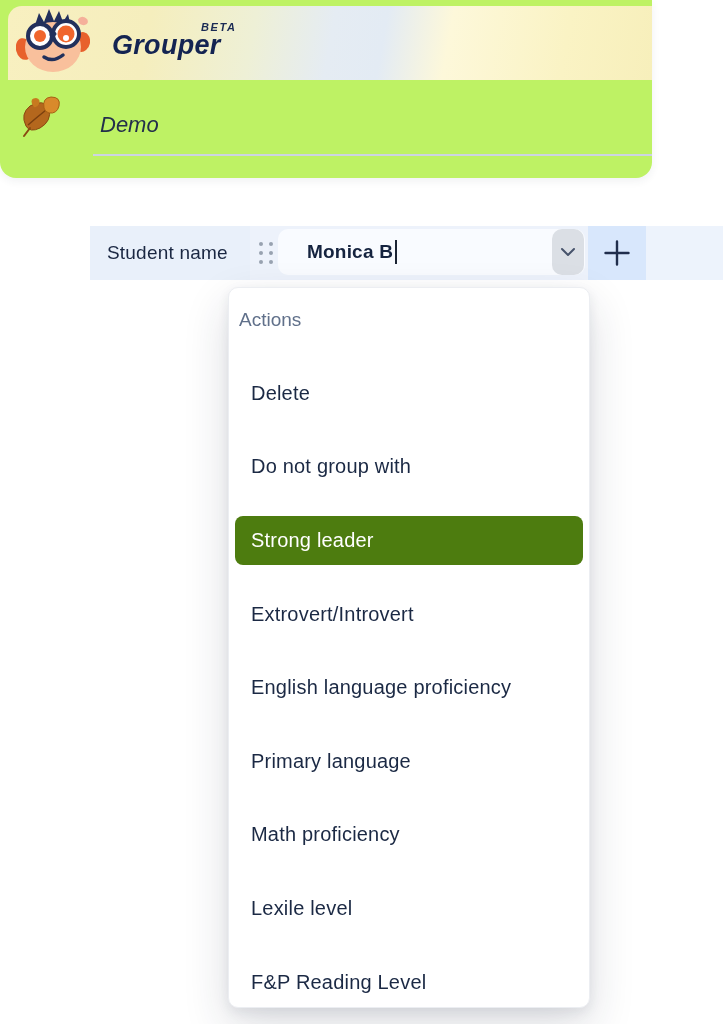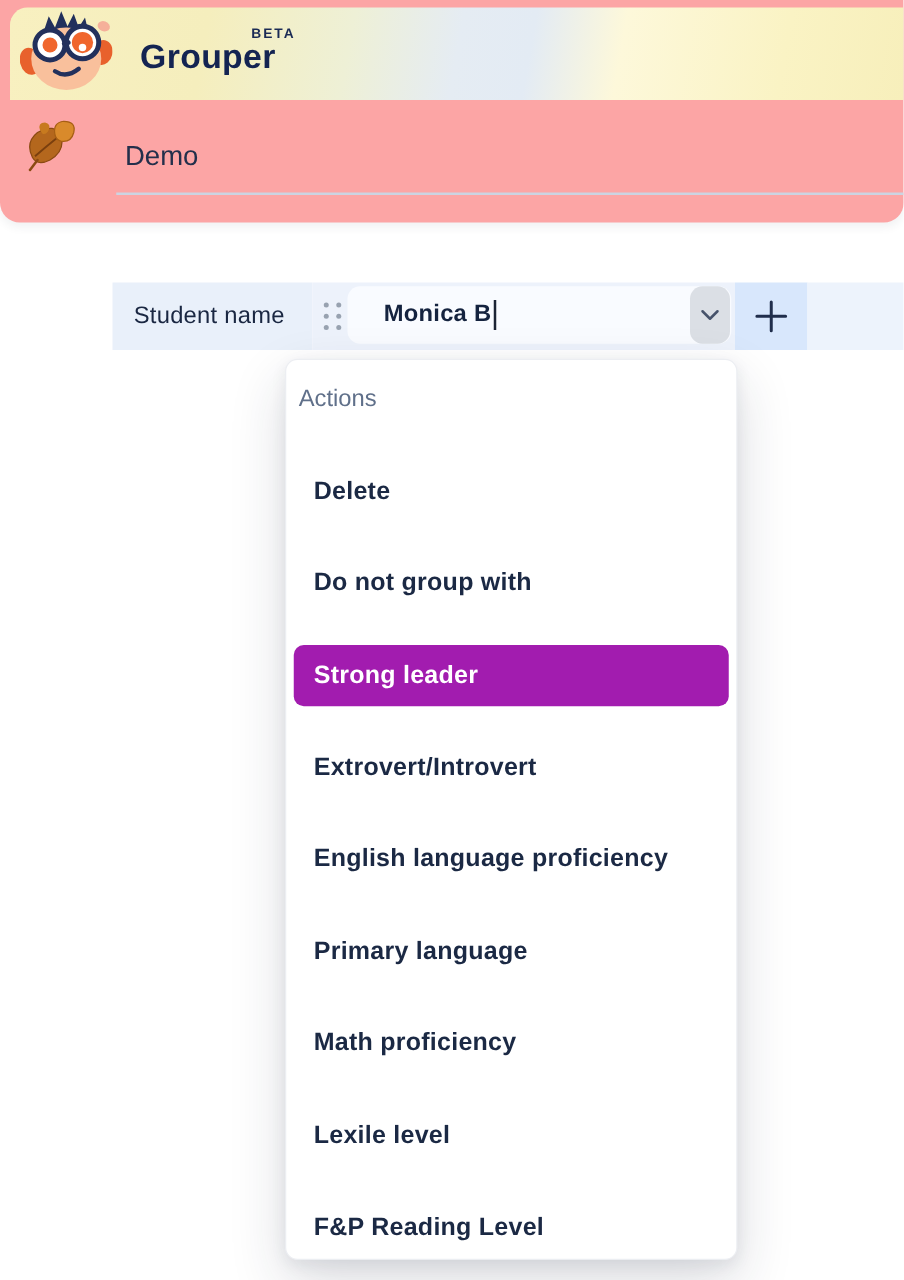--- a/index.html
+++ b/index.html
@@ -3,23 +3,24 @@
 <meta charset="utf-8">
 <style>
   html,body{margin:0;padding:0;background:#ffffff;}
   .stage{
     position:relative;width:723px;height:1024px;overflow:hidden;
     font-family:"Liberation Sans","DejaVu Sans",sans-serif;
     background:#ffffff;color:#1b2944;
   }
   
   .top-card{
-    position:absolute;left:0;top:0;width:723px;height:178px;background:#fca5a5;
+    position:absolute;left:0;top:0;width:652px;height:178px;background:#bef264;
     border-radius:0 0 16px 16px;
     box-shadow:0 3px 8px rgba(40,50,70,0.07);
+    font-style:italic;
   }
   .banner{
     position:absolute;left:8px;top:6px;right:0;height:74px;
     border-top-left-radius:14px;
     background:linear-gradient(100deg,
       #f8f0c0 0%, #f5eebd 22%, #eef0d6 38%,
       #e5ecf3 50%, #e3ebf4 58%,
       #fdf8da 68%, #faf3c4 86%, #f7efbb 100%);
   }
   .mascot{position:absolute;left:16px;top:8px;width:74px;height:66px;}
@@ -73,25 +74,25 @@
   
   .menu{
     position:absolute;left:228px;top:287px;width:362px;height:721px;background:#ffffff;
     border:1px solid #eceef2;border-radius:10px;box-sizing:border-box;
     box-shadow:0 18px 45px rgba(30,40,60,0.16),0 4px 12px rgba(30,40,60,0.08);
     display:flex;flex-direction:column;padding-top:7px;gap:24px;
   }
   .menu-row{height:55.3px;display:flex;align-items:center;box-sizing:border-box;}
   .menu-section{padding-left:10px;font-size:19px;font-weight:500;color:#60708a;}
   .menu-item{
-    padding-left:22px;font-size:20px;font-weight:700;color:#1b2944;cursor:pointer;
+    padding-left:22px;font-size:20px;font-weight:400;color:#1b2944;cursor:pointer;
     letter-spacing:0.2px;
   }
   .menu-item.selected{
-    margin:0 6px;padding-left:16px;background:#a21caf;color:#ffffff;border-radius:8px;
+    margin:0 6px;padding-left:16px;background:#4d7c0f;color:#ffffff;border-radius:8px;
   }
 </style>
 </head>
 <body>
 
 <div class="stage">
 
   <div class="top-card">
     <div class="banner"></div>
 

